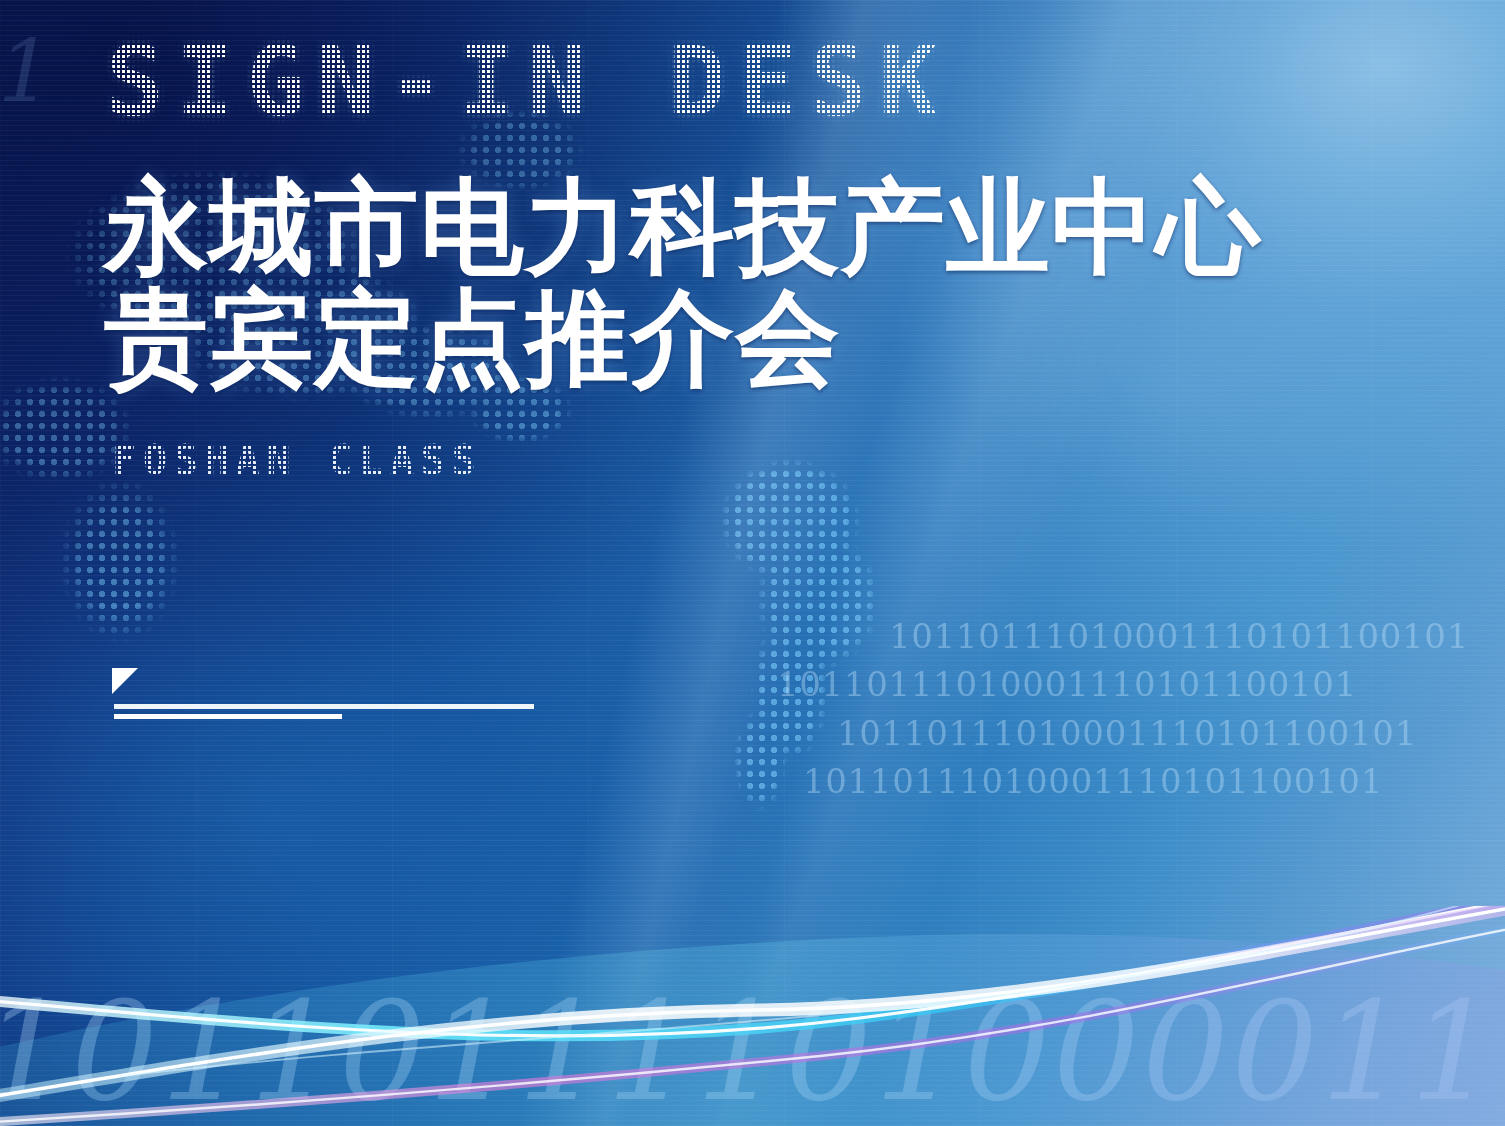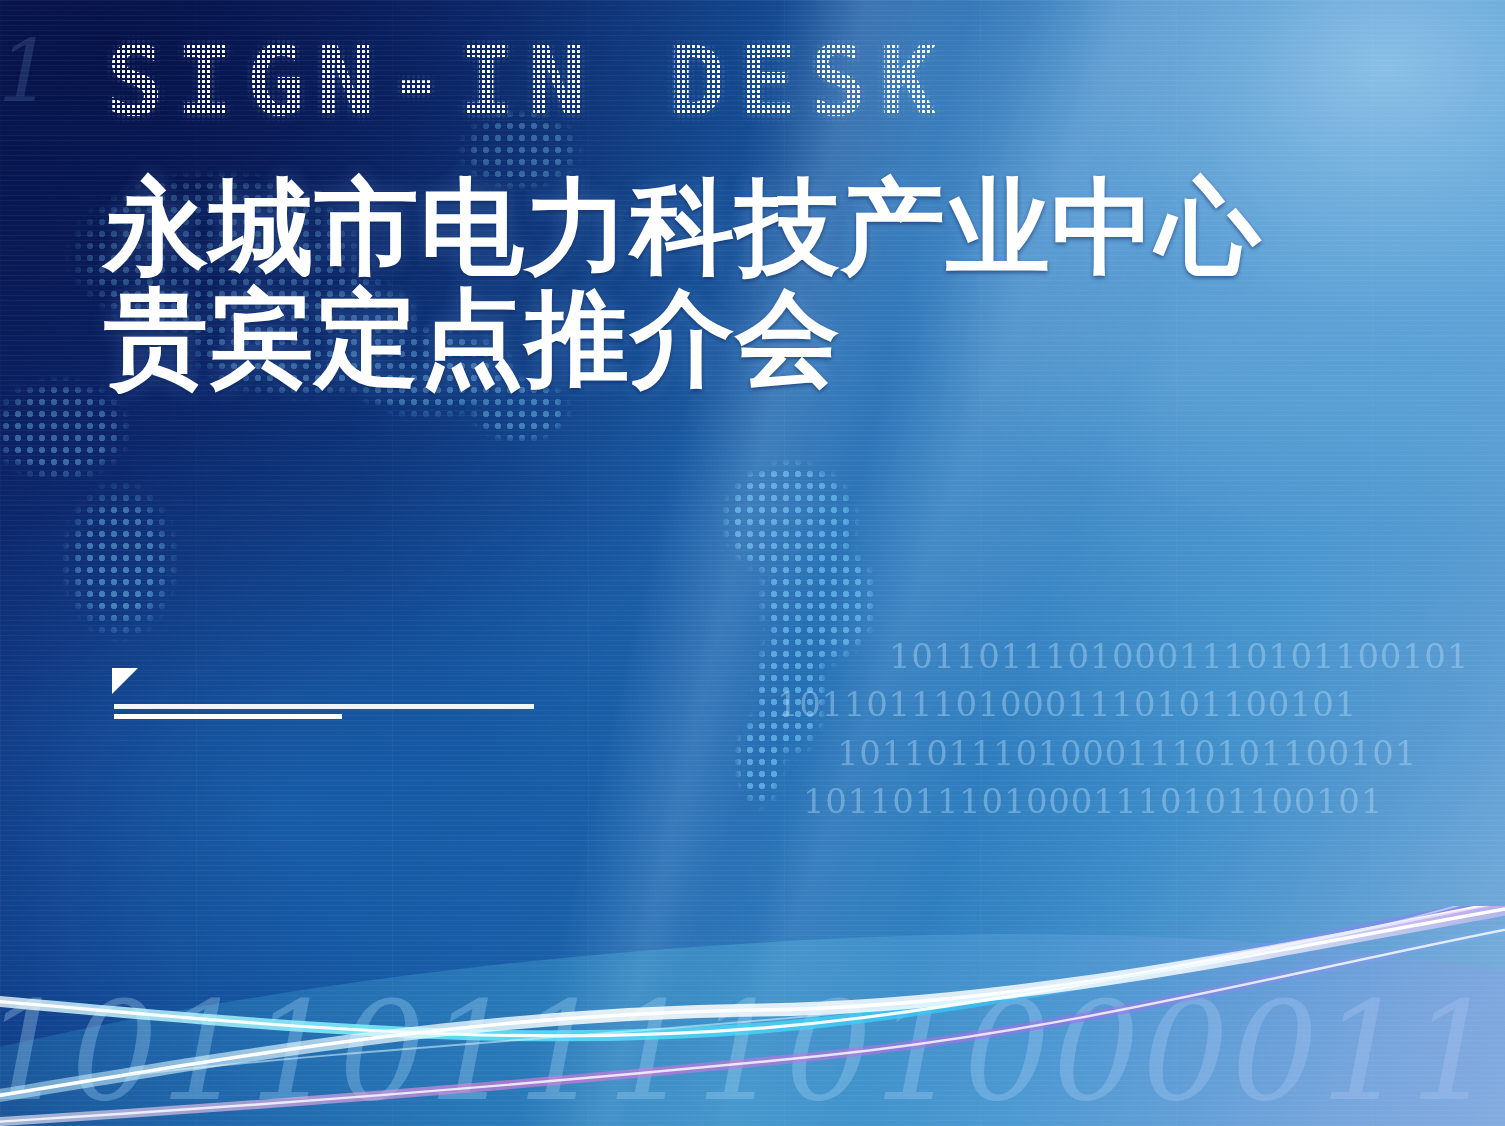--- a/index.html
+++ b/index.html
@@ -206,21 +206,21 @@
     width: 228px;
     height: 5px;
     background: #ffffff;
   }
 
   
 
   #binary-block {
     position: absolute;
     right: 30px;
-    top: 632px;
+    top: 612px;
     text-align: right;
     font-family: "DejaVu Serif", "Liberation Serif", serif;
     font-size: 34px;
     line-height: 1.42;
     letter-spacing: 0.02em;
     color: rgba(190,225,250,0.40);
     white-space: nowrap;
   }
   #binary-block .brow { display: block; }
   #binary-block .brow:nth-child(1) { margin-right: 6px; }
@@ -279,20 +279,21 @@
 
   <div id="stray-one">1</div>
 
   <div id="sign-in-desk" class="dotfont">SIGN-IN DESK</div>
 
   <div id="headline">
     <div class="headline-line">永城市电力科技产业中心</div>
     <div class="headline-line">贵宾定点推介会</div>
   </div>
 
+  <div id="subline-1" class="dotfont subline-en">FOSHAN CLASS</div>
 
 
   <div id="deco-rule">
     <div id="deco-triangle"></div>
     <div id="deco-line-top"></div>
     <div id="deco-line-bottom"></div>
   </div>
 
   <div id="binary-block">
     <span class="brow">10110111010001110101100101</span>

